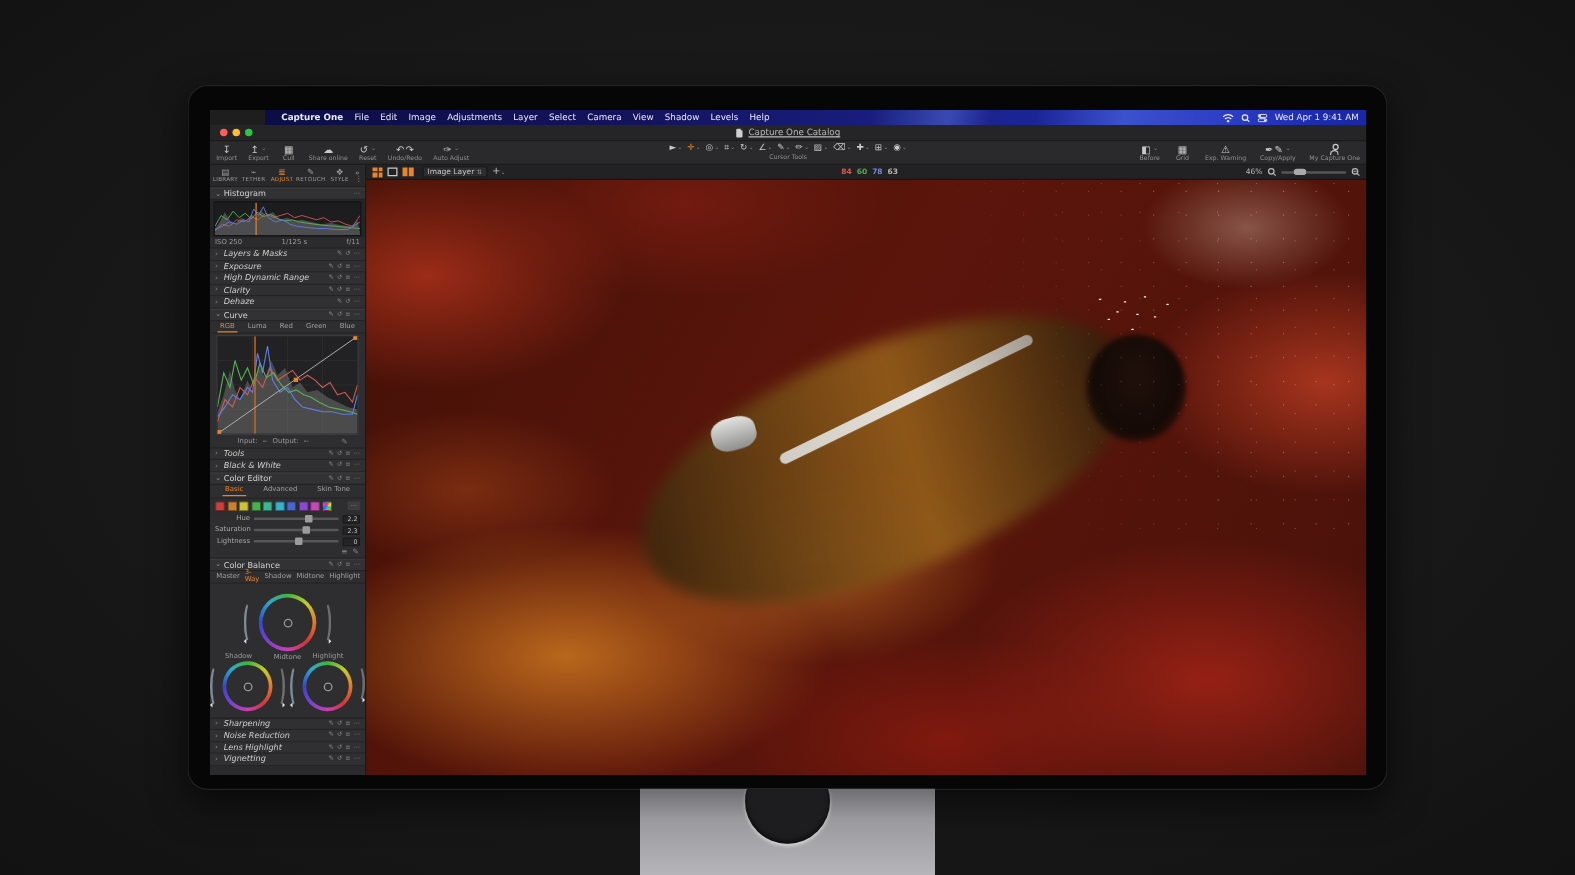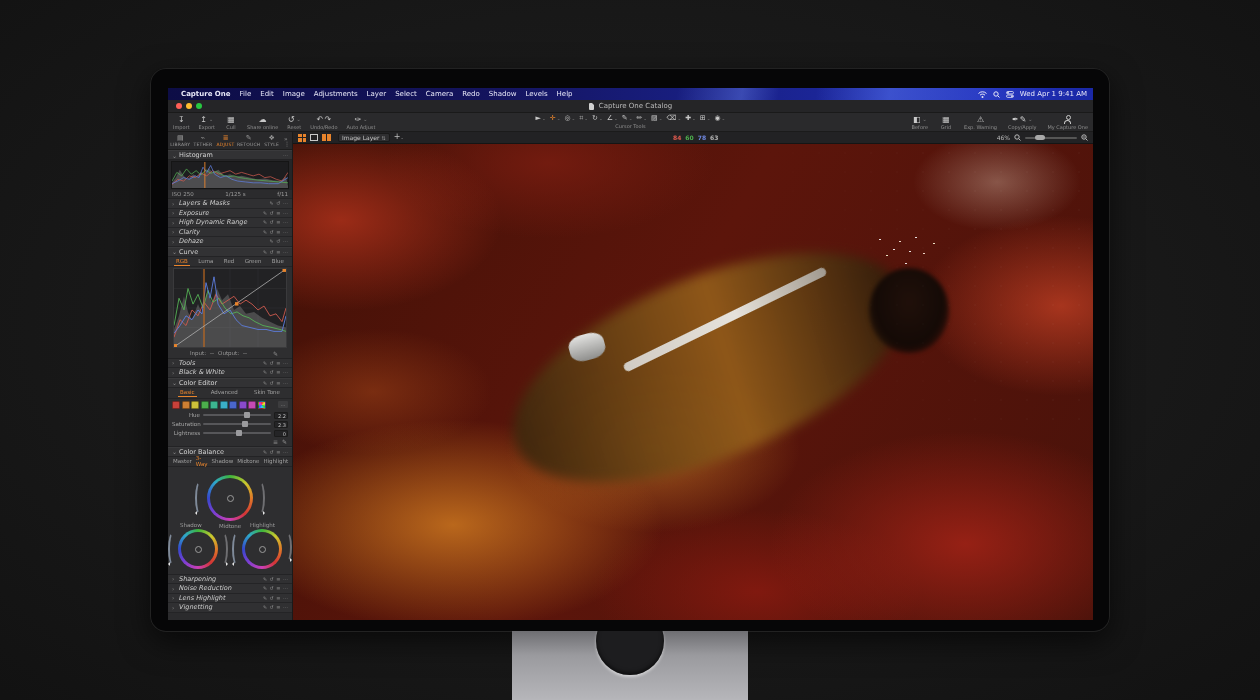--- a/index.html
+++ b/index.html
@@ -19,35 +19,35 @@
   
   .screen { position:absolute; left:168px; top:88px; width:925px; height:532px;
     background:#1e1e1e; overflow:hidden; display:flex; flex-direction:column; }
 
   
   .menubar { height:12px; flex:0 0 12px; display:flex; align-items:center; padding:4px 6px;
     background:
       linear-gradient(100deg, transparent 55%, rgba(120,150,255,.35) 62%, transparent 66%),
       linear-gradient(95deg, transparent 70%, rgba(90,120,245,.5) 78%, rgba(60,80,220,.25) 90%, transparent 96%),
       linear-gradient(90deg,#0d0d46 0%, #14145e 35%, #1b2596 70%, #2030b8 88%, #1a28a6 100%);
-    color:#e8e8f8; font-size:7px; white-space:nowrap; }
+    color:#e8e8f8; font-size:7px; white-space:nowrap;margin-left:44px; }
   .apple { font-size:8px; margin-right:7px; color:#fff; line-height:1; }
   .menu-item { margin-right:9px; letter-spacing:0; }
   .menu-item.app { font-weight:bold; }
   .mb-right { margin-left:auto; display:flex; align-items:center; gap:6px; }
   .mb-right svg { display:block; }
   .clock { font-size:7px; }
 
   
   .titlebar { height:13px; flex:0 0 13px; background:#252527; position:relative;
     display:flex; align-items:center; justify-content:center; border-bottom:1px solid #1a1a1a; }
   .lights { position:absolute; left:8px; top:3px; display:flex; gap:4px; }
   .light { width:6px; height:6px; border-radius:50%; }
   .light.red{ background:#ff5f57; } .light.yellow{ background:#febc2e; } .light.green{ background:#28c840; }
-  .wintitle { display:flex; align-items:center; gap:5px; color:#b9b9b9; font-size:7px; }
+  .wintitle { display:flex; align-items:center; gap:5px; color:#b9b9b9; font-size:7px;text-decoration:underline; }
   .doc-icon { width:5px; height:7px; background:#cfcfcf; border-radius:1px; position:relative; }
   .doc-icon::after{ content:""; position:absolute; right:0; top:0; border:1.5px solid #252527; border-left-color:transparent; border-bottom-color:transparent; }
 
   
   .toolbar { height:19px; flex:0 0 19px; background:#2a2a2c; border-bottom:1px solid #1b1b1b;
     position:relative; display:flex; align-items:stretch; padding:1px 4px 0; color:#c4c4c4; }
   .tgroup { display:flex; gap:7px; align-items:stretch; }
   .tbtn { display:flex; flex-direction:column; align-items:center; justify-content:space-between; padding:1px 1px; min-width:16px; }
   .tbtn .glyphs { font-size:8px; line-height:9px; color:#cicic1; color:#c9c9c9; display:flex; gap:1px; align-items:center;}
   .tbtn .chev { font-size:5px; color:#8a8a8a; margin-left:1px; }
@@ -204,21 +204,21 @@
     <div class="menubar">
       <span class="apple"></span>
       <span class="menu-item app">Capture One</span>
       <span class="menu-item">File</span>
       <span class="menu-item">Edit</span>
       <span class="menu-item">Image</span>
       <span class="menu-item">Adjustments</span>
       <span class="menu-item">Layer</span>
       <span class="menu-item">Select</span>
       <span class="menu-item">Camera</span>
-      <span class="menu-item">Redo</span>
+      <span class="menu-item">View</span>
       <span class="menu-item">Shadow</span>
       <span class="menu-item">Levels</span>
       <span class="menu-item">Help</span>
       <span class="mb-right">
         <svg width="9" height="7" viewBox="0 0 9 7">
             <path d="M0.5 2.5 A5.5 5.5 0 0 1 8.5 2.5" stroke="#e8e8f8" stroke-width="1" fill="none"></path>
             <path d="M2 4.2 A3.4 3.4 0 0 1 7 4.2" stroke="#e8e8f8" stroke-width="1" fill="none"></path>
             <circle cx="4.5" cy="6" r="1" fill="#e8e8f8"></circle>
           </svg>
         <svg width="7" height="7" viewBox="0 0 7 7">

